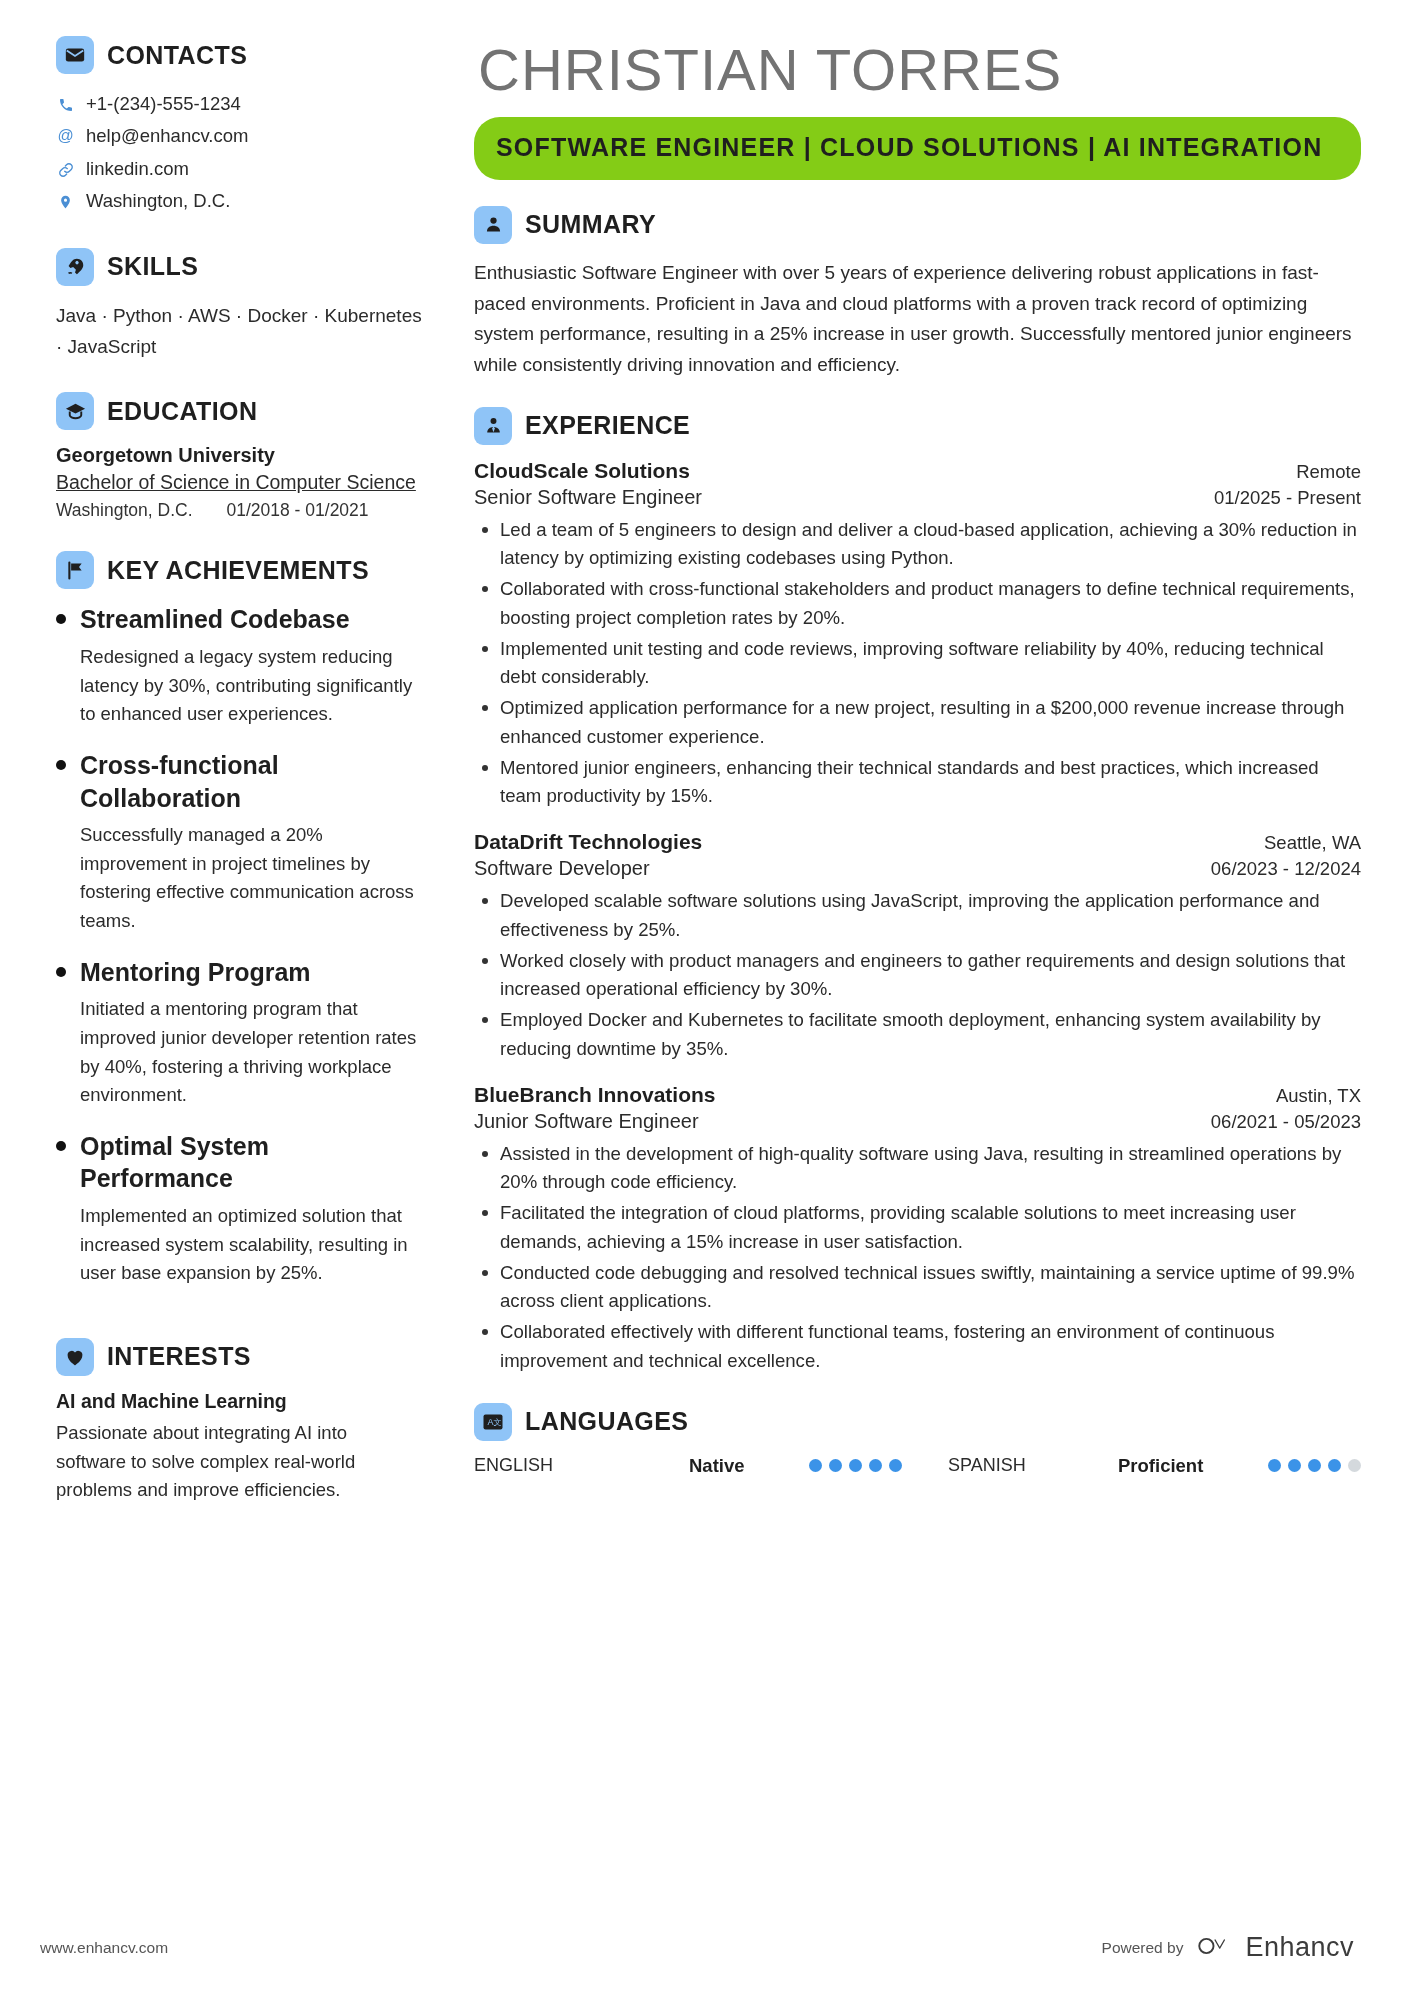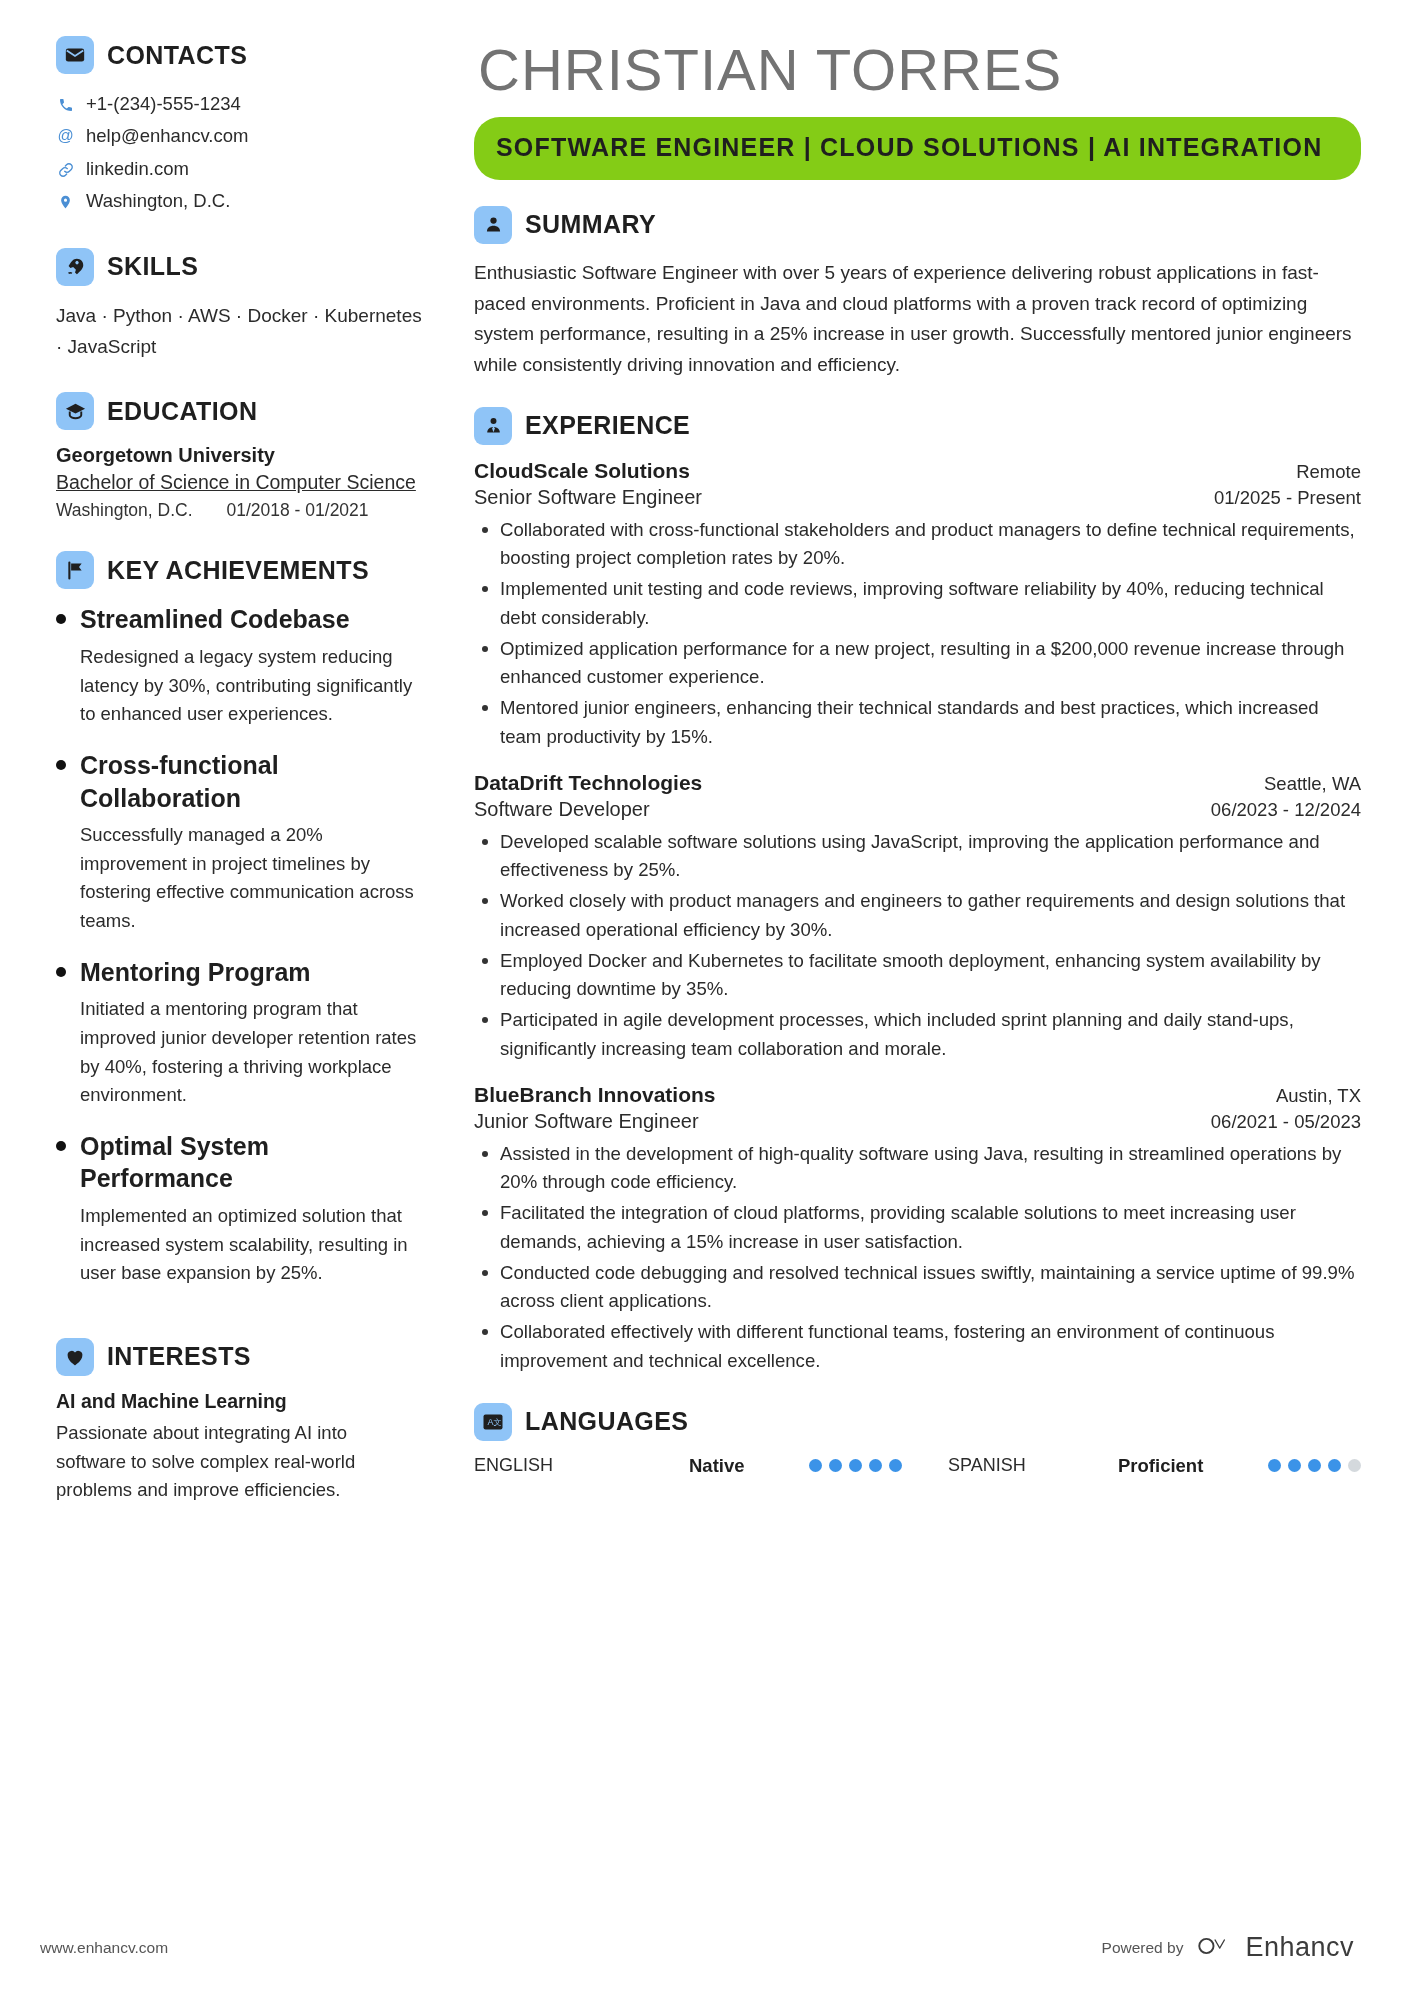--- a/index.html
+++ b/index.html
@@ -394,41 +394,41 @@
     <div class="job">
       <div class="job-row1">
         <span class="job-company">CloudScale Solutions</span>
         <span class="job-loc">Remote</span>
       </div>
       <div class="job-row2">
         <span class="job-role">Senior Software Engineer</span>
         <span class="job-dates">01/2025 - Present</span>
       </div>
       <ul class="bullets">
+        <li>Led a team of 5 engineers to design and deliver a cloud-based application, achieving a 30% reduction in latency by optimizing existing codebases using Python.</li>
         <li>Collaborated with cross-functional stakeholders and product managers to define technical requirements, boosting project completion rates by 20%.</li>
         <li>Implemented unit testing and code reviews, improving software reliability by 40%, reducing technical debt considerably.</li>
         <li>Optimized application performance for a new project, resulting in a $200,000 revenue increase through enhanced customer experience.</li>
         <li>Mentored junior engineers, enhancing their technical standards and best practices, which increased team productivity by 15%.</li>
       </ul>
     </div>
 
     <div class="job">
       <div class="job-row1">
         <span class="job-company">DataDrift Technologies</span>
         <span class="job-loc">Seattle, WA</span>
       </div>
       <div class="job-row2">
         <span class="job-role">Software Developer</span>
         <span class="job-dates">06/2023 - 12/2024</span>
       </div>
       <ul class="bullets">
         <li>Developed scalable software solutions using JavaScript, improving the application performance and effectiveness by 25%.</li>
         <li>Worked closely with product managers and engineers to gather requirements and design solutions that increased operational efficiency by 30%.</li>
         <li>Employed Docker and Kubernetes to facilitate smooth deployment, enhancing system availability by reducing downtime by 35%.</li>
-        <li>Participated in agile development processes, which included sprint planning and daily stand-ups, significantly increasing team collaboration and morale.</li>
       </ul>
     </div>
 
     <div class="job">
       <div class="job-row1">
         <span class="job-company">BlueBranch Innovations</span>
         <span class="job-loc">Austin, TX</span>
       </div>
       <div class="job-row2">
         <span class="job-role">Junior Software Engineer</span>

